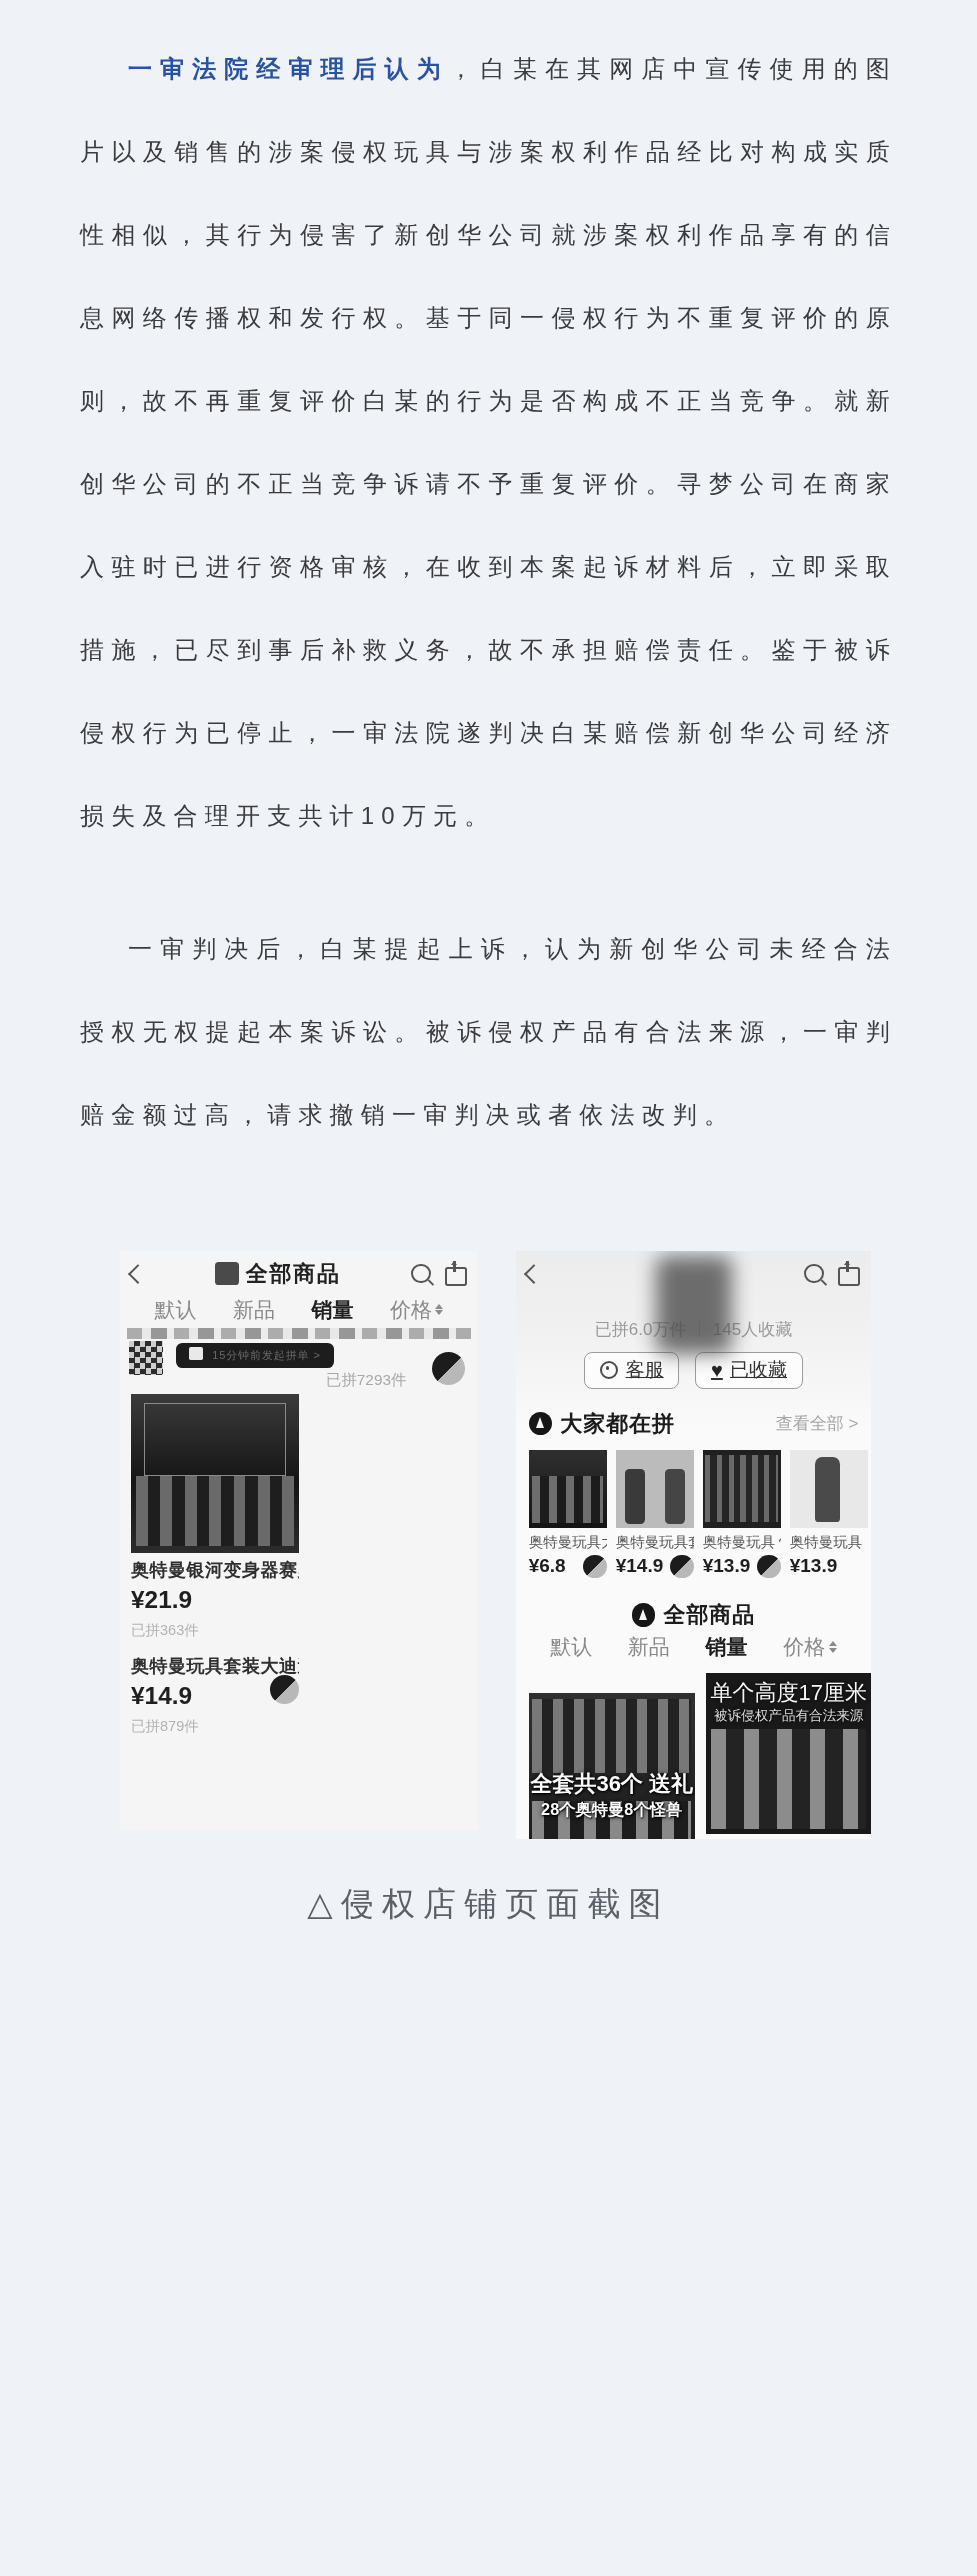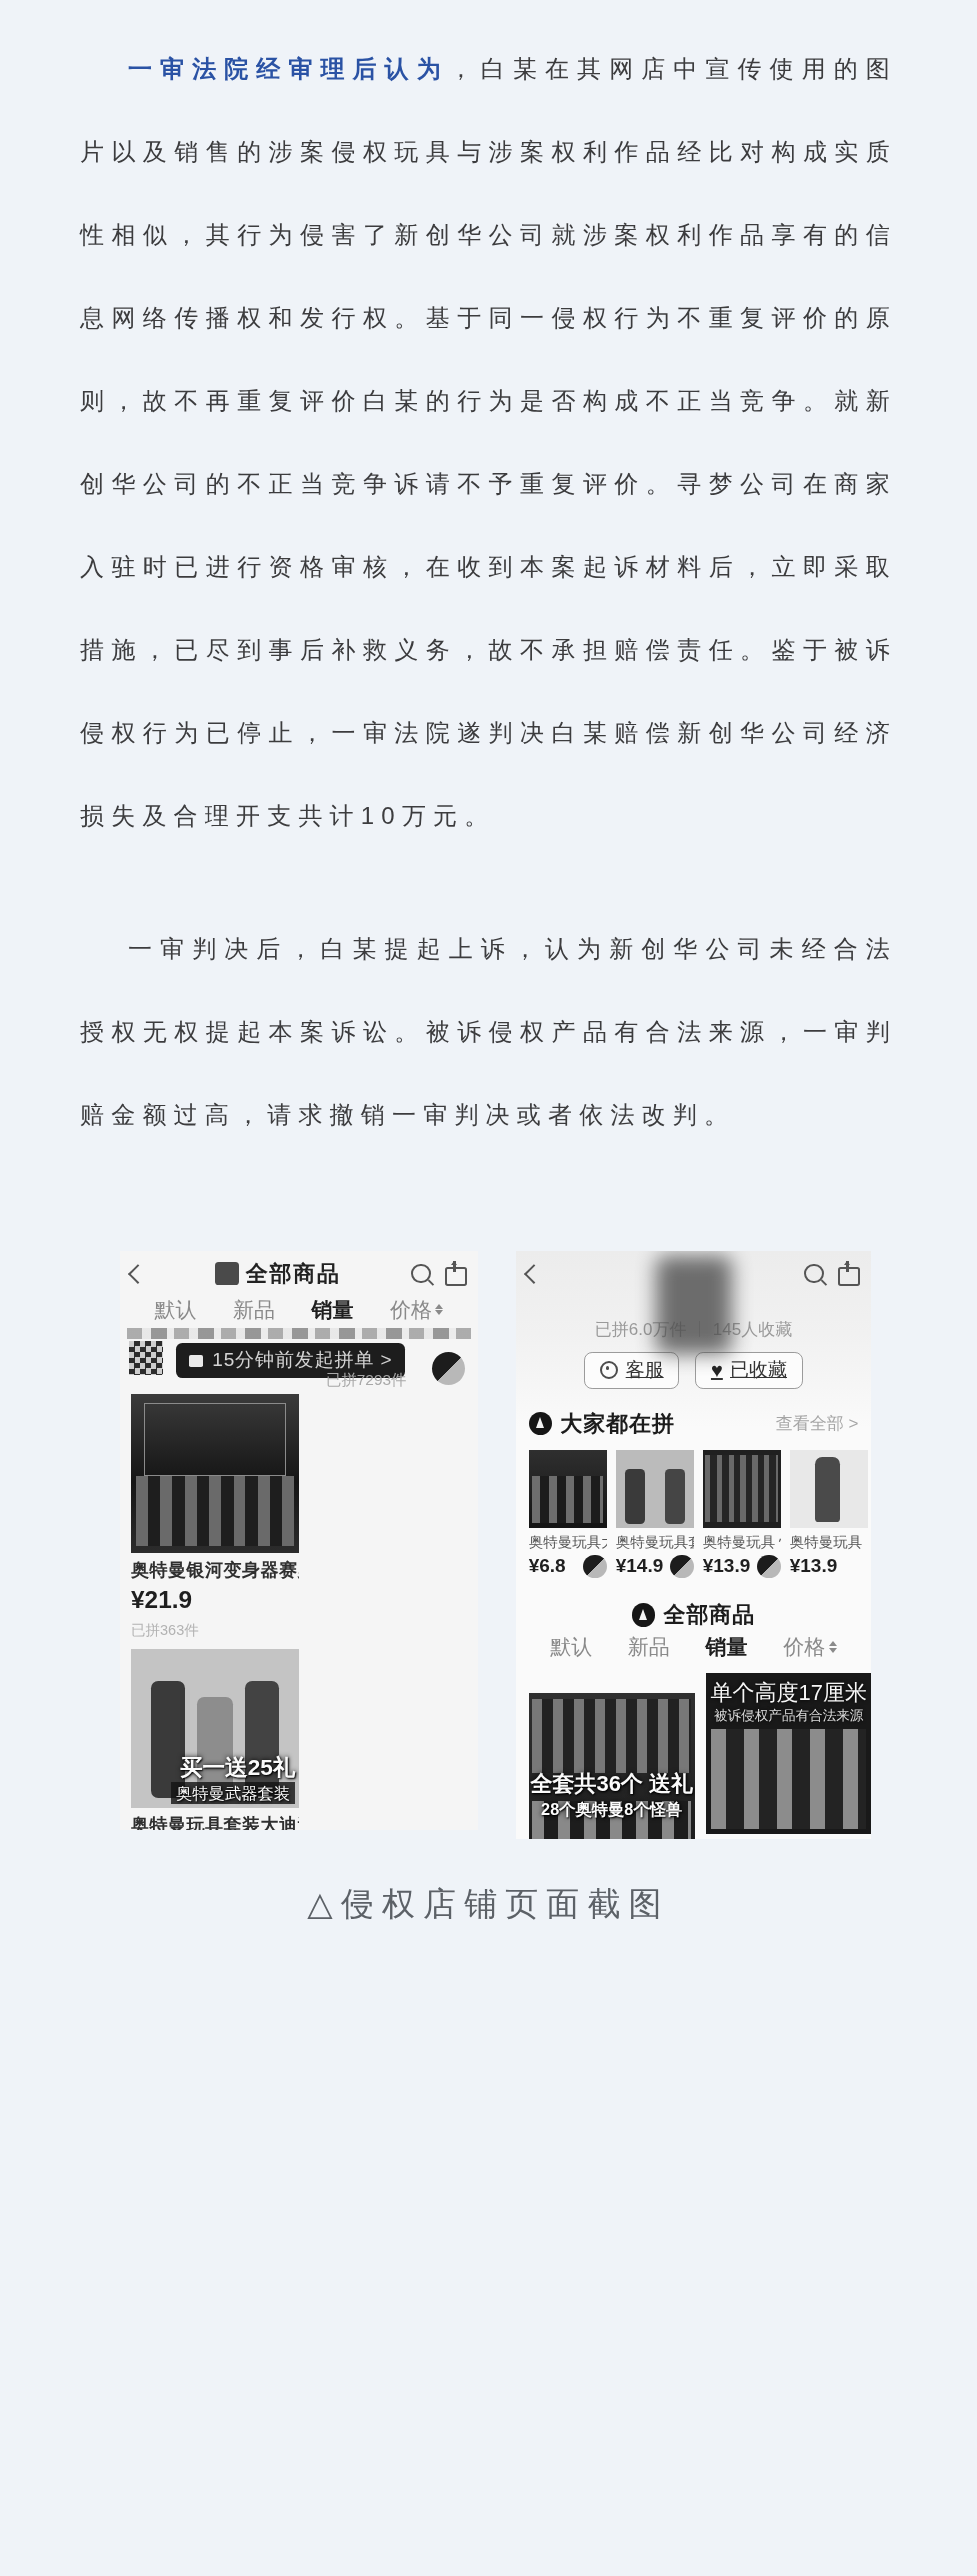--- a/index.html
+++ b/index.html
@@ -57,21 +57,21 @@
   .p-tabs .on{color:#1f1f1f;font-weight:bold;}
   .tab{display:flex;align-items:center;gap:3.6px;}
   .sort{display:inline-flex;flex-direction:column;gap:1.8px;}
   .sort i{width:0;height:0;border-left:4.5px solid transparent;border-right:4.5px solid transparent;display:block;}
   .sort .up{border-bottom:5.4px solid #8a8a8a;}
   .sort .dn{border-top:5.4px solid #8a8a8a;}
   
   .p-banner{position:relative;height:60px;margin-top:1.8px;}
   .garble{position:absolute;left:7.2px;right:7.2px;top:0;height:11px;background:repeating-linear-gradient(90deg,#8d8d8d 0 14.5px,#e4e3e1 14.5px 23.5px,#6f6f6f 23.5px 40px,#e9e8e6 40px 47px);opacity:.7;}
   .qr{position:absolute;left:9px;top:12.7px;width:34px;height:34px;background:repeating-conic-gradient(#2c2c2c 0 25%,#cfcecb 0 50%) 0 0/11px 11px;}
-  .pill{position:absolute;left:56px;top:14.5px;background:#1d1d1b;color:#86efac;font-size:19px;border-radius:6.3px;padding:4.5px 12.7px;letter-spacing:0.9px;white-space:nowrap;}
+  .pill{position:absolute;left:56px;top:14.5px;background:#1d1d1b;color:#ef4444;font-size:11px;border-radius:6.3px;padding:4.5px 12.7px;letter-spacing:0.9px;white-space:nowrap;}
   .pill .sq{display:inline-block;width:14.5px;height:12.7px;background:#e9e9e7;border-radius:1.8px;margin-right:9px;vertical-align:-0.9px;}
   .bsold{position:absolute;left:206px;top:42px;font-size:15.4px;color:#a9a8a5;}
   .orb{width:33px;height:33px;border-radius:50%;background:linear-gradient(135deg,#1c1c1c 0 52%,#b9b8b5 52%);flex:none;}
   .p-banner .orb{position:absolute;right:12.7px;top:23.5px;}
   
   .p-grid{display:flex;flex-wrap:wrap;gap:0 11px;padding:5.4px 11px 0 11px;}
   .pcard{width:168px;}
   .pimg{width:168px;height:159px;position:relative;overflow:hidden;}
   .ptitle{font-size:18px;color:#2f2f2f;font-weight:bold;margin-top:5.4px;white-space:nowrap;overflow:hidden;letter-spacing:0.5px;}
   .prow{display:flex;align-items:baseline;gap:7.2px;margin:3.6px 0 9px 0;position:relative;flex-direction:column;}
@@ -182,27 +182,20 @@
     <div class="p-grid">
       <div class="pcard">
         <div class="pimg img-a"></div>
         <div class="ptitle">奥特曼银河变身器赛罗维克特利</div>
         <div class="prow">
             <span class="price">¥21.9</span>
             <span class="sold">已拼363件</span>
           </div>
       </div>
       <div class="pcard">
-        <div class="pimg img-b">
-          <span class="kid"></span>
-          <div class="ovl-br">
-            <div class="l1">买一送25礼</div>
-            <div class="l2">奥特曼武器套装</div>
-          </div>
-        </div>
         <div class="ptitle">奥特曼玩具套装大迪迦泰罗成蛋</div>
         <div class="prow">
             <span class="price">¥14.9</span>
             <span class="sold">已拼879件</span>
             <span class="orb"></span>
           </div>
       </div>
 
     </div>
 

